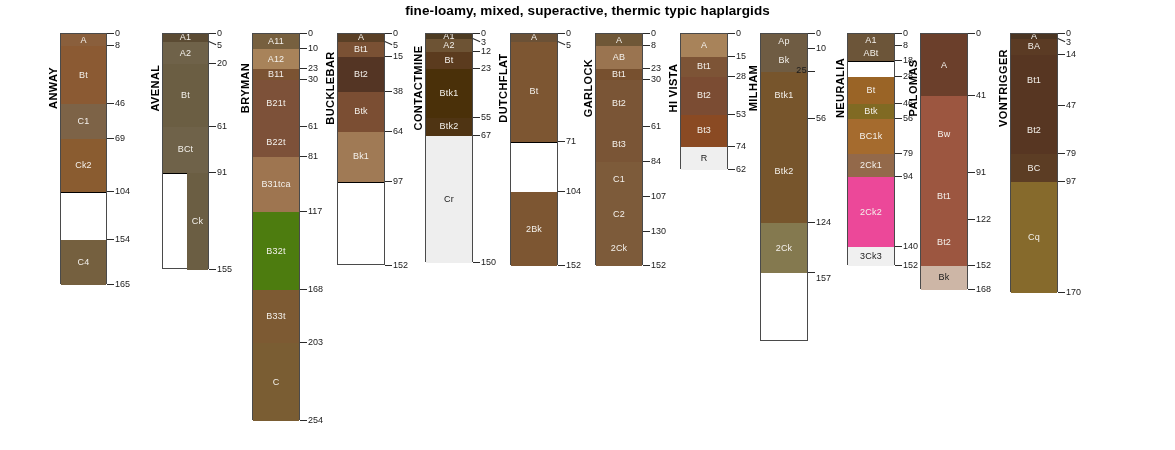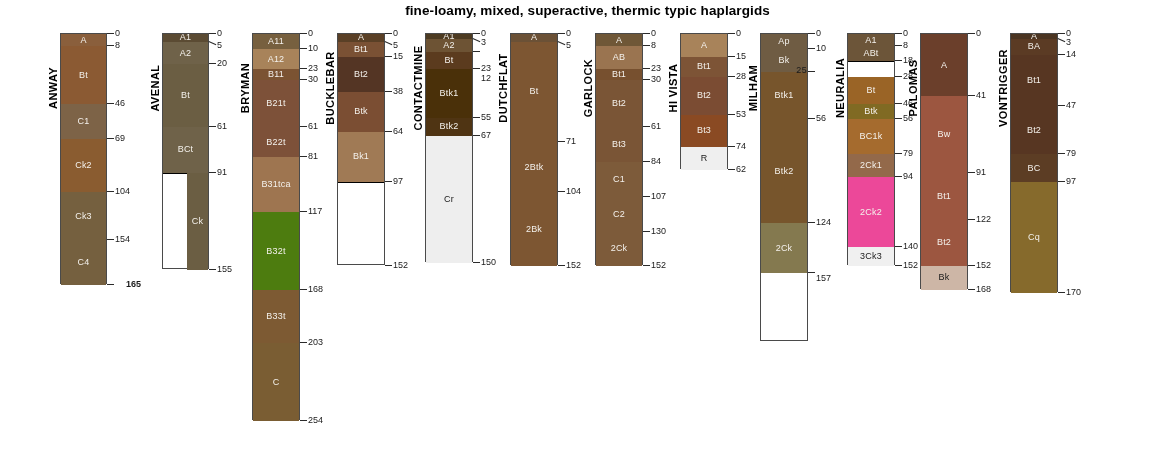--- a/index.html
+++ b/index.html
@@ -110,42 +110,39 @@
         </div>
         <div class="hdiv" style="top: 70.104px;"></div>
         <div class="horizon" style="top: 70.104px; height: 35.052px; background: rgb(125, 99, 71);">
           <span class="horizon-label">C1</span>
         </div>
         <div class="hdiv" style="top: 105.156px;"></div>
         <div class="horizon" style="top: 105.156px; height: 53.34px; background: rgb(138, 92, 48);">
           <span class="horizon-label">Ck2</span>
         </div>
         <div class="hdiv" style="top: 158.496px;"></div>
-        <div class="horizon" style="top: 158.496px; height: 47.244px; background: rgb(117, 96, 63);">
-          <span class="horizon-label">Ck3</span>
-        </div>
         <div class="hdiv" style="top: 205.74px;"></div>
         <div class="horizon" style="top: 205.74px; height: 45.72px; background: rgb(117, 96, 63);">
           <span class="horizon-label">C4</span>
         </div>
       </div>
       <div class="tick" style="left: 107px; width: 7px; top: 33px;"></div>
       <div class="tick-label" style="left: 115px; top: 29px;">0</div>
       <div class="tick" style="left: 107px; width: 7px; top: 45.192px;"></div>
       <div class="tick-label" style="left: 115px; top: 41.192px;">8</div>
       <div class="tick" style="left: 107px; width: 7px; top: 103.104px;"></div>
       <div class="tick-label" style="left: 115px; top: 99.104px;">46</div>
       <div class="tick" style="left: 107px; width: 7px; top: 138.156px;"></div>
       <div class="tick-label" style="left: 115px; top: 134.156px;">69</div>
       <div class="tick" style="left: 107px; width: 7px; top: 191.496px;"></div>
       <div class="tick-label" style="left: 115px; top: 187.496px;">104</div>
       <div class="tick" style="left: 107px; width: 7px; top: 238.74px;"></div>
       <div class="tick-label" style="left: 115px; top: 234.74px;">154</div>
       <div class="tick" style="left: 107px; width: 7px; top: 284.46px;"></div>
-      <div class="tick-label" style="left: 126px; top: 280.46px; font-weight: bold;">165</div>
+      <div class="tick-label" style="left: 115px; top: 280.46px;">165</div>
     </div>
     <div class="profile">
       <div class="series-name" style="left: 149px; top: 143px; width: 110px;">AVENAL</div>
       <div class="column" style="left: 162px; top: 33px; width: 47px; height: 236.22px;">
         <div class="horizon" style="top: 0px; height: 7.62px; background: rgb(91, 75, 51);">
           <span class="horizon-label">A1</span>
         </div>
         <div class="hdiv" style="top: 7.62px;"></div>
         <div class="horizon" style="top: 7.62px; height: 22.86px; background: rgb(111, 98, 73);">
           <span class="horizon-label">A2</span>
@@ -300,44 +297,41 @@
         <div class="hdiv" style="top: 102.108px;"></div>
         <div class="horizon dark-text" style="top: 102.108px; height: 126.492px; background: rgb(238, 238, 238);">
           <span class="horizon-label">Cr</span>
         </div>
       </div>
       <div class="tick" style="left: 473px; width: 7px; top: 33px;"></div>
       <div class="tick-label" style="left: 481px; top: 29px;">0</div>
       <div class="tick" style="left: 473px; width: 8px; top: 37.572px; transform: rotate(24deg); transform-origin: 0px 0px;"></div>
       <div class="tick-label" style="left: 481px; top: 37.572px;">3</div>
       <div class="tick" style="left: 473px; width: 7px; top: 51.288px;"></div>
-      <div class="tick-label" style="left: 481px; top: 47.288px; margin-top: 27px;">12</div>
+      <div class="tick-label" style="left: 481px; top: 47.288px;">12</div>
       <div class="tick" style="left: 473px; width: 7px; top: 68.052px;"></div>
       <div class="tick-label" style="left: 481px; top: 64.052px;">23</div>
       <div class="tick" style="left: 473px; width: 7px; top: 116.82px;"></div>
       <div class="tick-label" style="left: 481px; top: 112.82px;">55</div>
       <div class="tick" style="left: 473px; width: 7px; top: 135.108px;"></div>
       <div class="tick-label" style="left: 481px; top: 131.108px;">67</div>
       <div class="tick" style="left: 473px; width: 7px; top: 261.6px;"></div>
       <div class="tick-label" style="left: 481px; top: 257.6px;">150</div>
     </div>
     <div class="profile">
       <div class="series-name" style="left: 497px; top: 143px; width: 110px;">DUTCHFLAT</div>
       <div class="column" style="left: 510px; top: 33px; width: 48px; height: 231.648px;">
         <div class="horizon" style="top: 0px; height: 7.62px; background: rgb(107, 81, 54);">
           <span class="horizon-label">A</span>
         </div>
         <div class="hdiv" style="top: 7.62px;"></div>
         <div class="horizon" style="top: 7.62px; height: 100.584px; background: rgb(125, 86, 50);">
           <span class="horizon-label">Bt</span>
         </div>
         <div class="hdiv" style="top: 108.204px;"></div>
-        <div class="horizon" style="top: 108.204px; height: 50.292px; background: rgb(125, 86, 50);">
-          <span class="horizon-label">2Btk</span>
-        </div>
         <div class="hdiv" style="top: 158.496px;"></div>
         <div class="horizon" style="top: 158.496px; height: 73.152px; background: rgb(125, 86, 50);">
           <span class="horizon-label">2Bk</span>
         </div>
       </div>
       <div class="tick" style="left: 558px; width: 7px; top: 33px;"></div>
       <div class="tick-label" style="left: 566px; top: 29px;">0</div>
       <div class="tick" style="left: 558px; width: 8px; top: 40.62px; transform: rotate(24deg); transform-origin: 0px 0px;"></div>
       <div class="tick-label" style="left: 566px; top: 40.62px;">5</div>
       <div class="tick" style="left: 558px; width: 7px; top: 141.204px;"></div>

